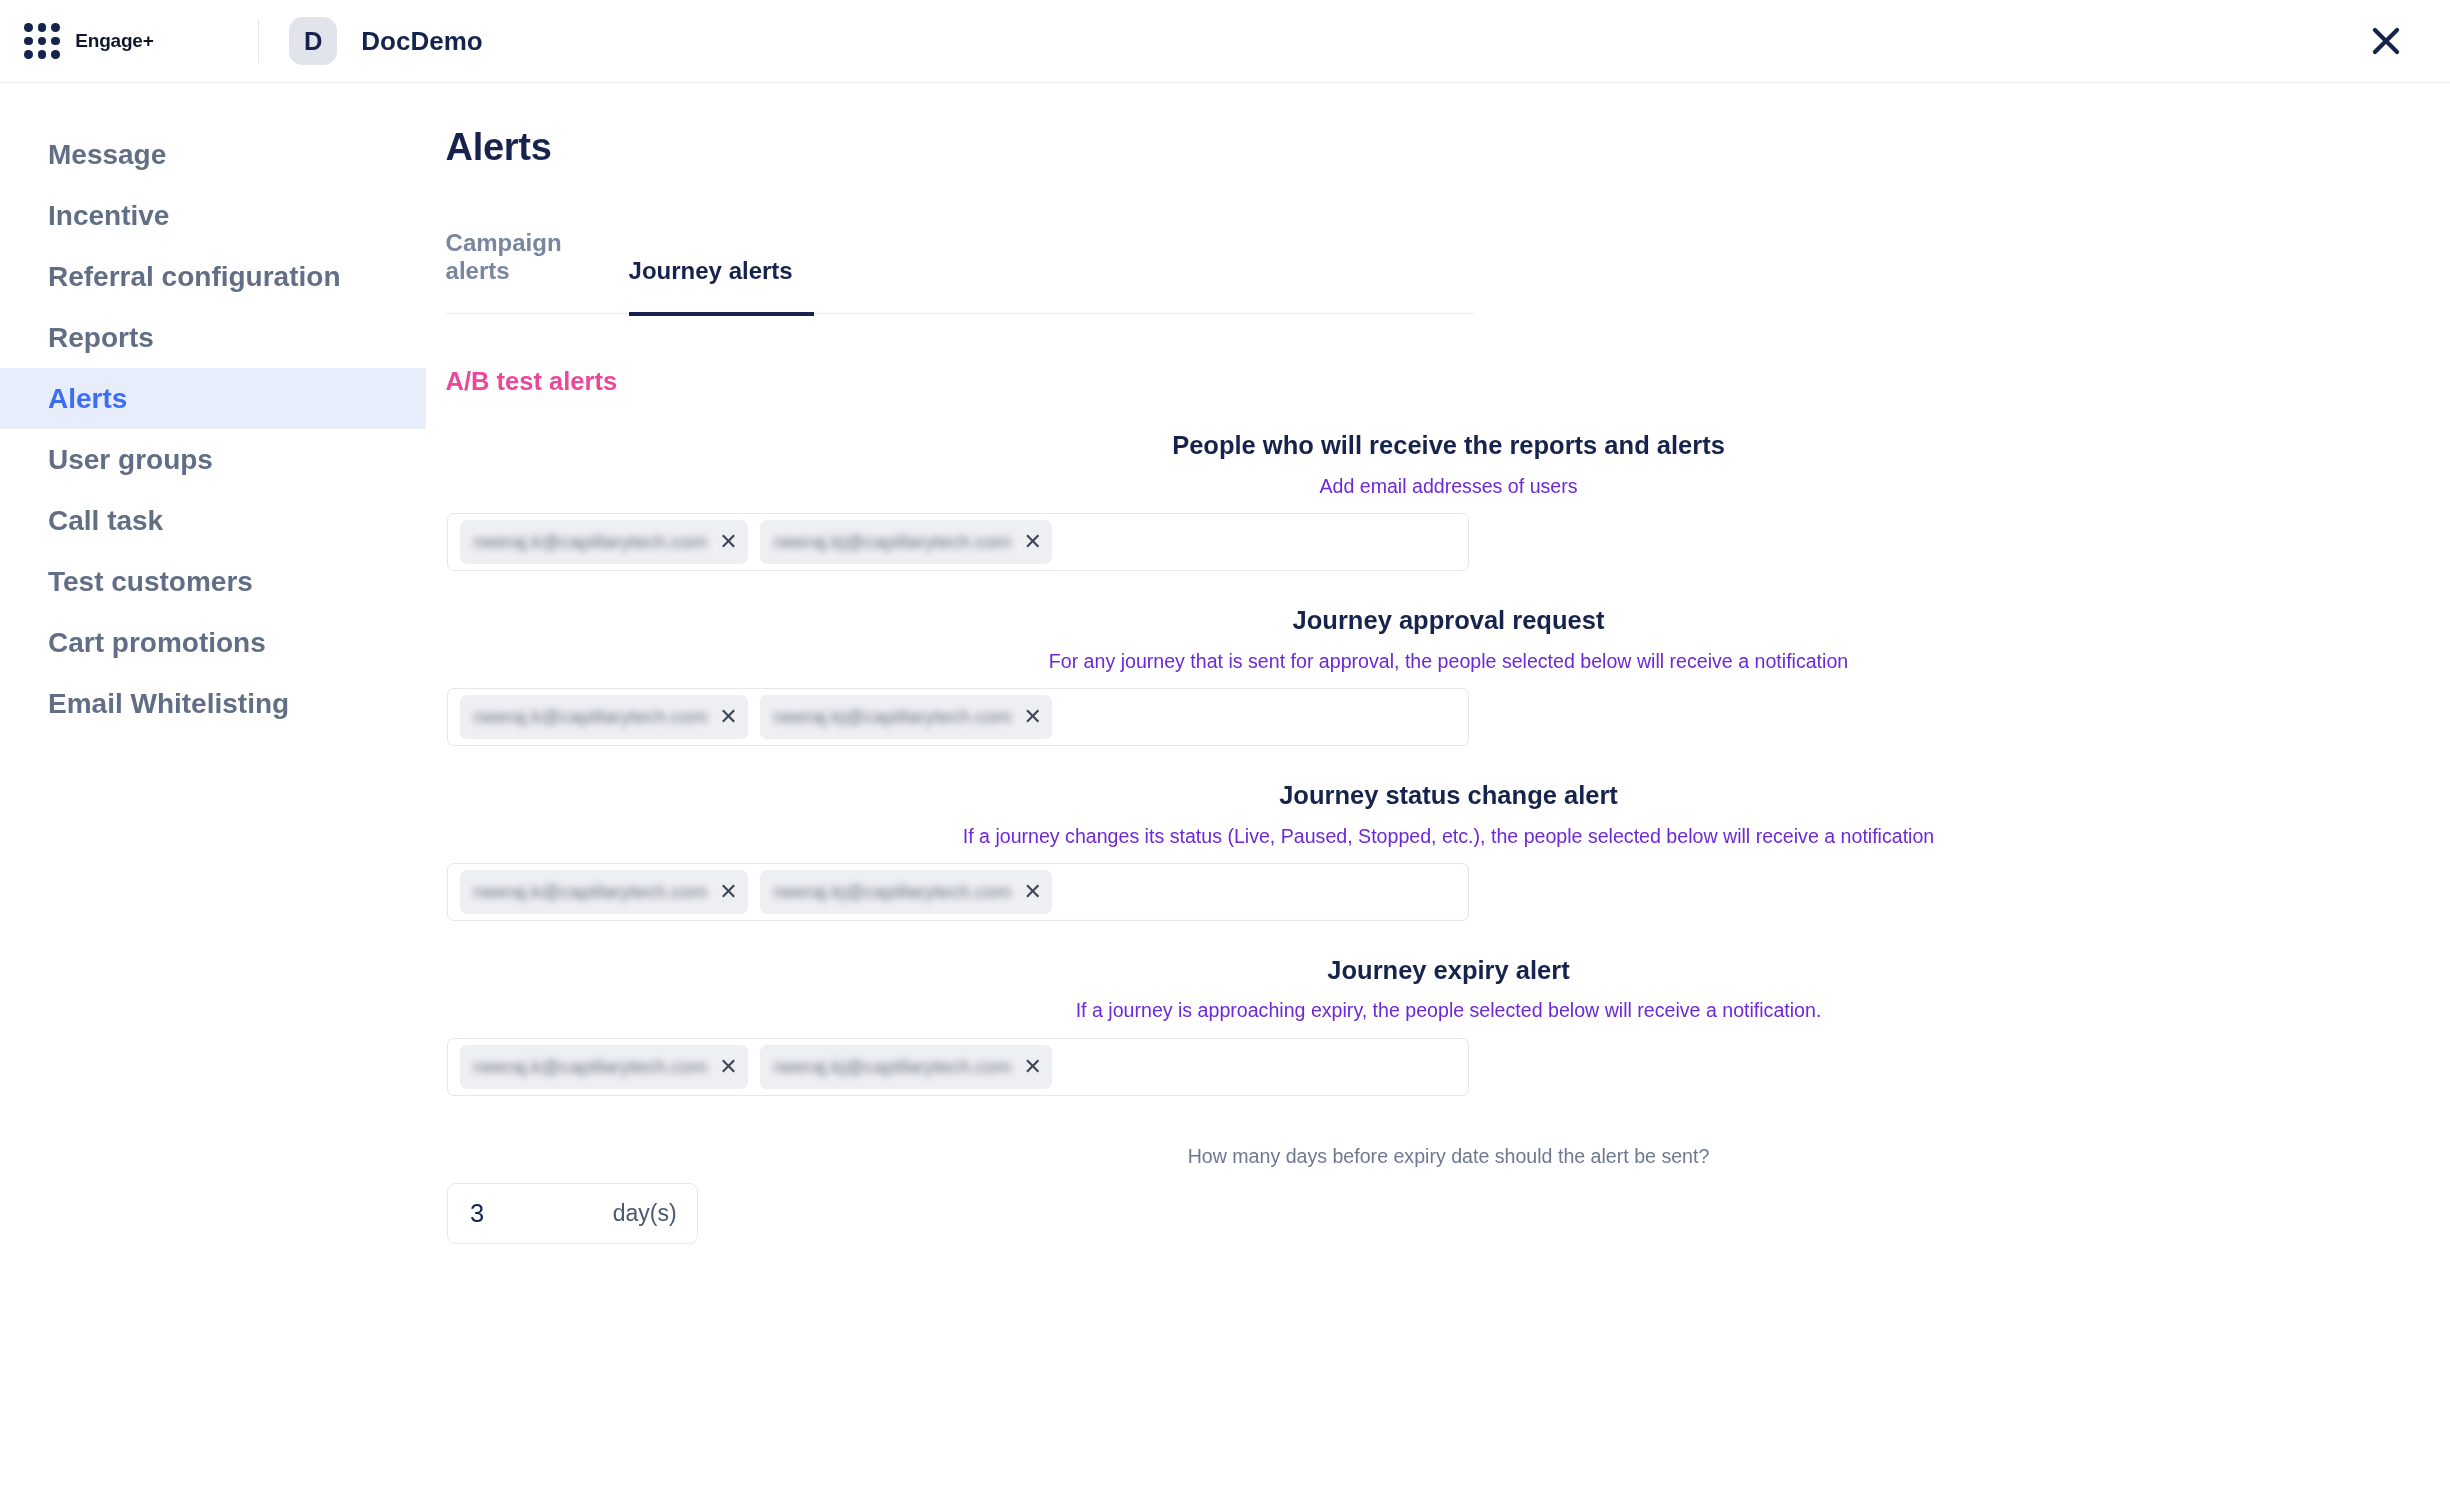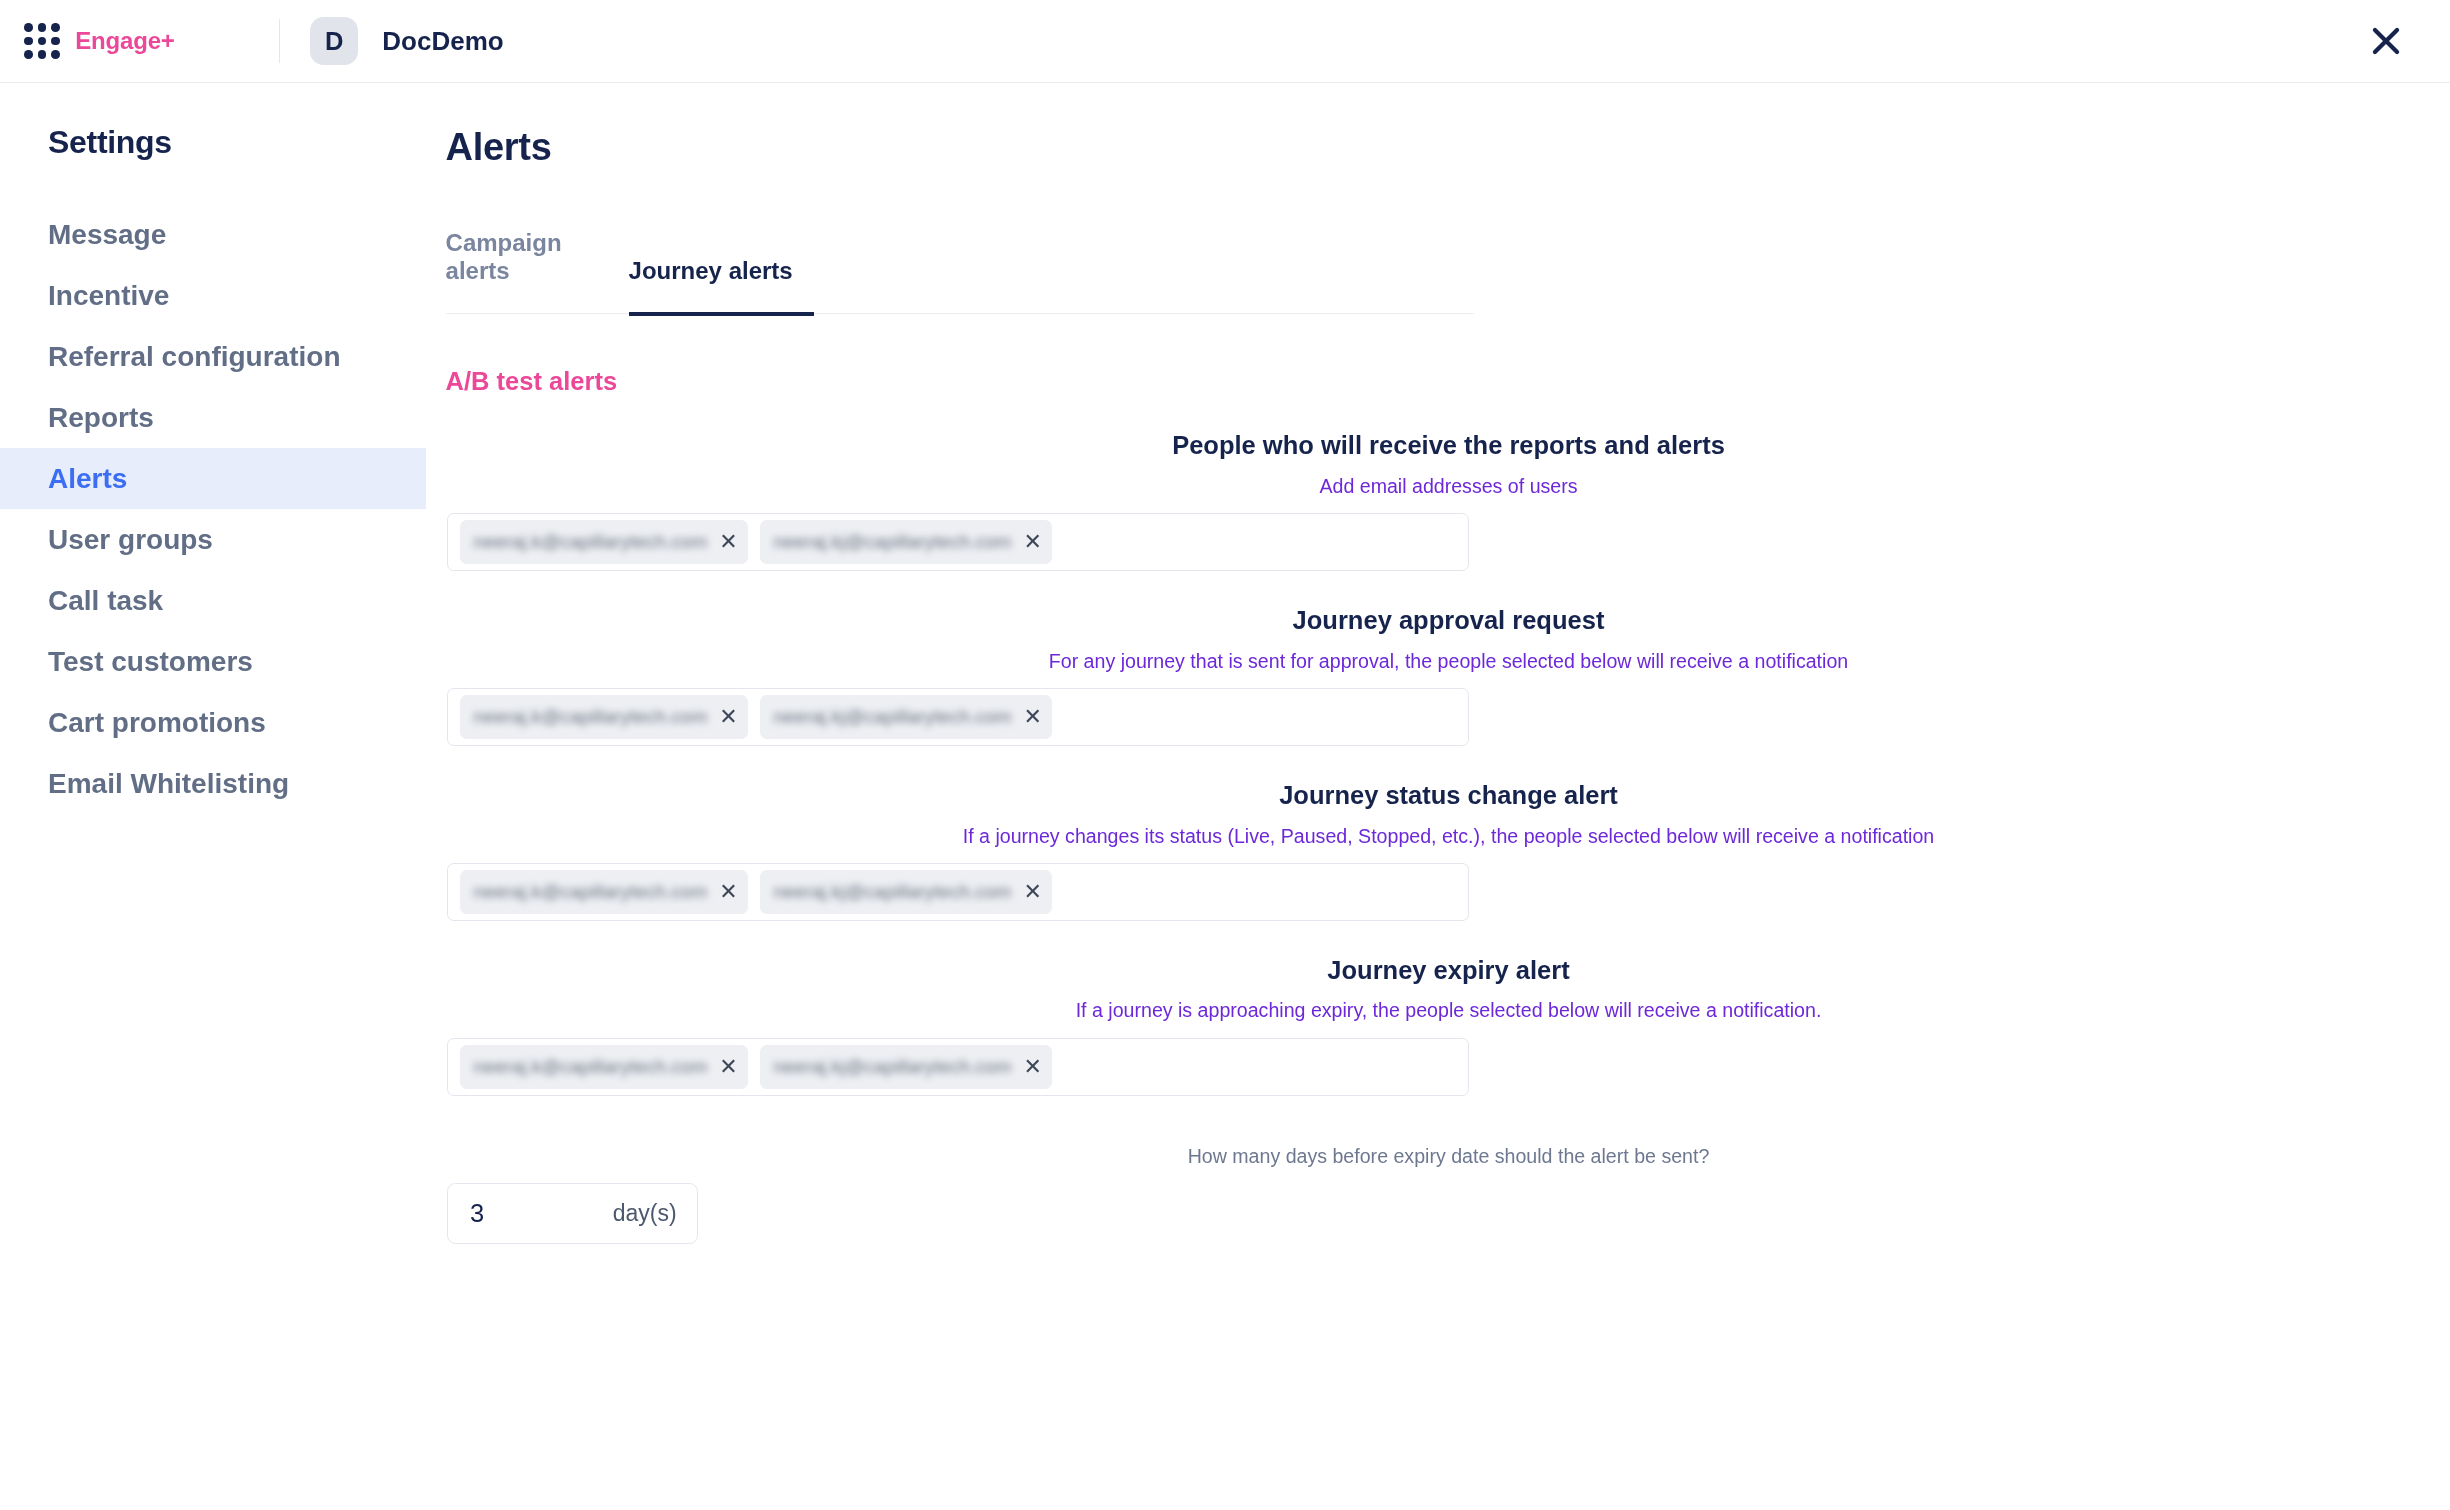--- a/index.html
+++ b/index.html
@@ -34,23 +34,23 @@
     cursor: pointer;
   }
   .grid-icon i {
     display: block;
     width: 8.5px; height: 8.5px;
     border-radius: 50%;
     background: #16244d;
   }
   .brand {
     margin-left: 15.3px;
-    font-size: 24px;
-    font-weight: 700;
-    color: #ec4899;
+    font-size: 19px;
+    font-weight: 700;
+    color: #0f172a;
     letter-spacing: -0.2px;
   }
   .vdivider {
     margin-left: 104px;
     width: 1.7px; height: 44px;
     background: #e3e6ec;
   }
   .account {
     margin-left: 30px;
     display: flex;
@@ -265,21 +265,20 @@
     <div class="account-name">DocDemo</div>
   </div>
   <div class="close-btn">
     <svg width="34" height="34" viewBox="0 0 40 40" aria-hidden="true">
       <path d="M7 7 L33 33 M33 7 L7 33" stroke="#16244d" stroke-width="5" stroke-linecap="round"></path>
     </svg>
   </div>
 </div>
 
 <div class="sidebar">
-  <div class="sidebar-title">Settings</div>
 
   <div class="nav-item">
     <span>Message</span>
   </div>
   <div class="nav-item">
     <span>Incentive</span>
   </div>
   <div class="nav-item">
     <span>Referral configuration</span>
   </div>

